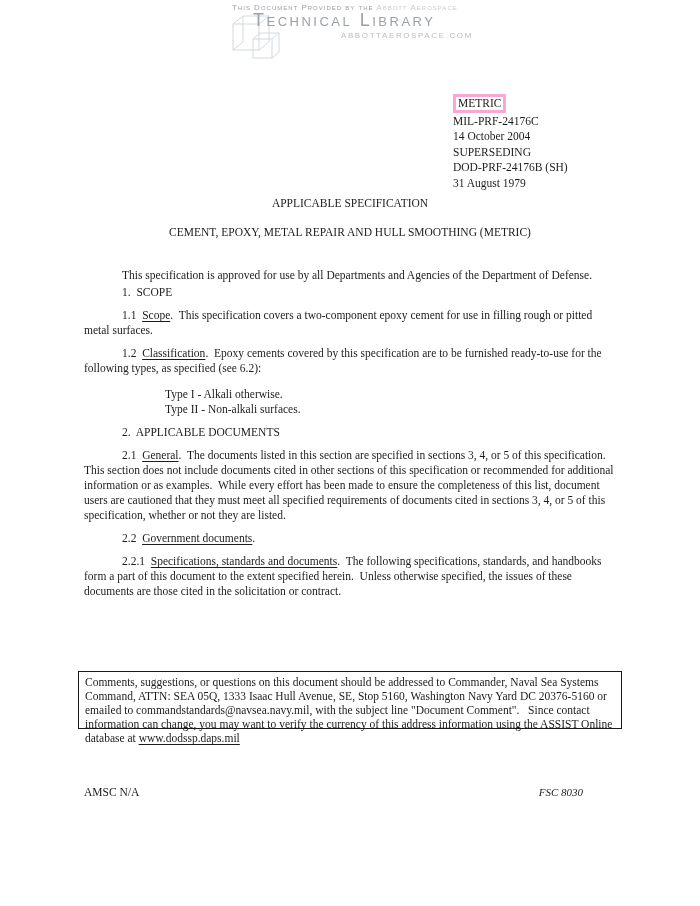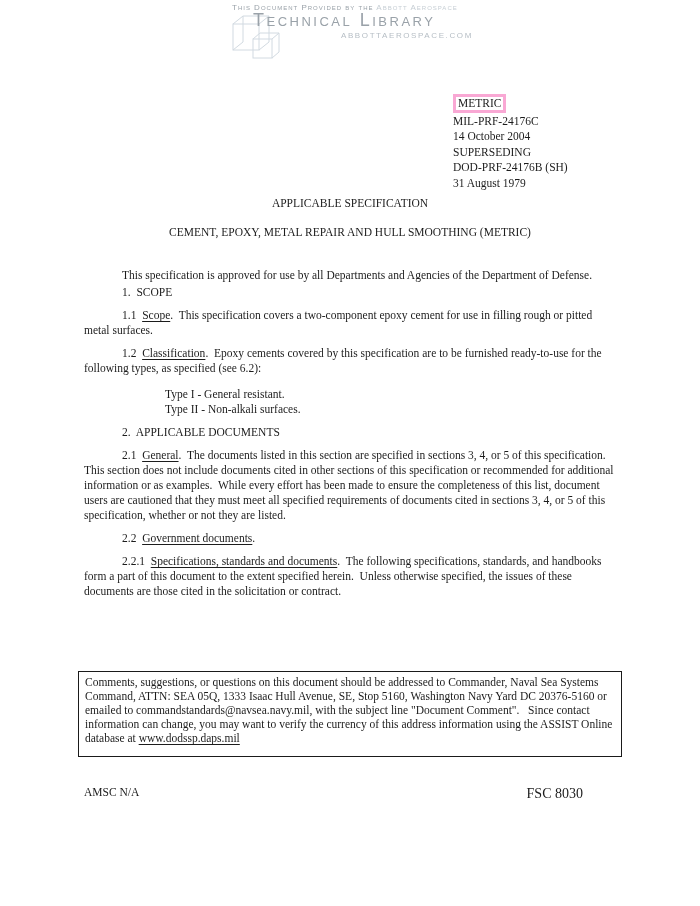--- a/index.html
+++ b/index.html
@@ -67,30 +67,30 @@
   .p-indent { text-indent: 38px; }
   .approval { margin-top: 28px; }
   .sec-head { margin-top: 2px; }
   .para { margin-top: 8px; }
   .types { margin-top: 11px; padding-left: 81px; }
   .u { text-decoration: underline; text-underline-offset: 2px; }
 
   
   .comment-box {
     position: absolute; left: 78px; top: 671px;
-    width: 544px; height: 86px;
+    width: 544px; height: 58px;
     border: 1.5px solid #1a1a1a;
     padding: 3px 6px 4px 6px;
     font-size: 11.5px; line-height: 14px;
     white-space: pre-wrap;
   }
 
   
   .footer-amsc { position: absolute; left: 84px; top: 786px; font-size: 11.5px; }
-  .footer-fsc  { position: absolute; right: 117px; top: 786px; font-size: 14px; }
+  .footer-fsc  { position: absolute; right: 117px; top: 786px; font-size: 11px; font-style: italic; }
 </style>
 </head>
 <body>
 
 <div class="page">
 
   <div class="brand">
     <svg class="cube-icon" width="62" height="60" viewBox="0 0 62 60" fill="none">
       <g stroke="#d2dae1" stroke-width="1">
         <rect x="7" y="19" width="26" height="26"></rect>
@@ -122,21 +122,21 @@
 
     <p class="p-indent approval">This specification is approved for use by all Departments and Agencies of the Department of Defense.</p>
 
     <p class="p-indent sec-head">1.  SCOPE</p>
 
     <p class="p-indent para"><span>1.1  </span><span class="u">Scope</span><span>.  This specification covers a two-component epoxy cement for use in filling rough or pitted metal surfaces.</span></p>
 
     <p class="p-indent para"><span>1.2  </span><span class="u">Classification</span><span>.  Epoxy cements covered by this specification are to be furnished ready-to-use for the following types, as specified (see 6.2):</span></p>
 
     <div class="types">
-      <div>Type I - General resistant.</div>
+      <div>Type I - Alkali otherwise.</div>
       <div>Type II - Non-alkali surfaces.</div>
     </div>
 
     <p class="p-indent para">2.  APPLICABLE DOCUMENTS</p>
 
     <p class="p-indent para"><span>2.1  </span><span class="u">General</span><span>.  The documents listed in this section are specified in sections 3, 4, or 5 of this specification.  This section does not include documents cited in other sections of this specification or recommended for additional information or as examples.  While every effort has been made to ensure the completeness of this list, document users are cautioned that they must meet all specified requirements of documents cited in sections 3, 4, or 5 of this specification, whether or not they are listed.</span></p>
 
     <p class="p-indent para"><span>2.2  </span><span class="u">Government documents</span><span>.</span></p>
 
     <p class="p-indent para"><span>2.2.1  </span><span class="u">Specifications, standards and documents</span><span>.  The following specifications, standards, and handbooks form a part of this document to the extent specified herein.  Unless otherwise specified, the issues of these documents are those cited in the solicitation or contract.</span></p>

